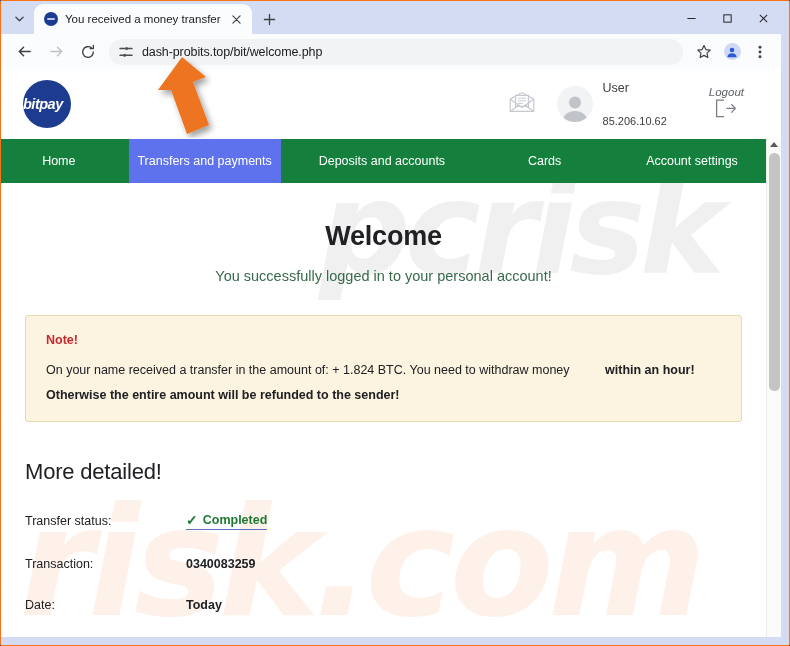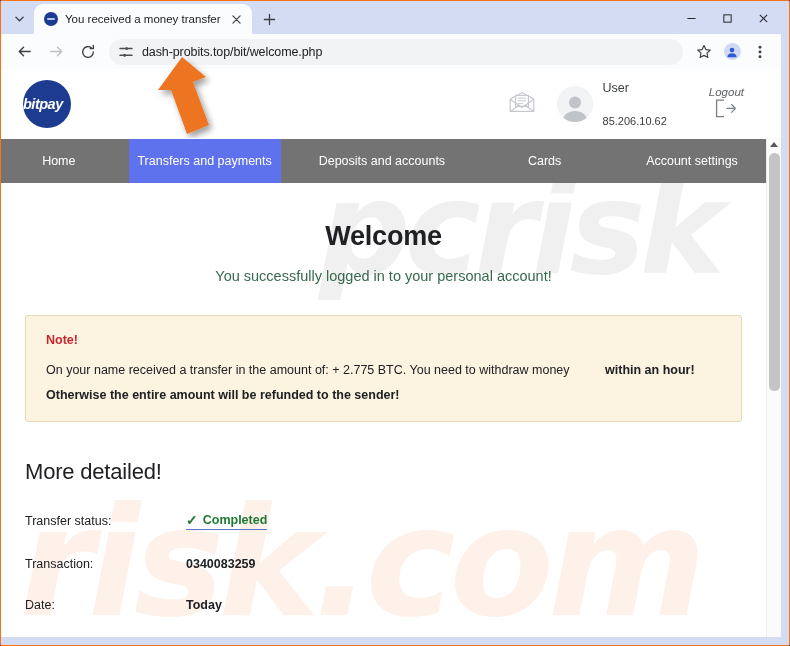--- a/index.html
+++ b/index.html
@@ -206,21 +206,21 @@
     margin-left: 42px; margin-right: 8px;
     display: flex; flex-direction: column;
     align-items: center; gap: 1px; font-style: italic;
   }
   #logout-label { font-size: 11.5px; color: #5f6368; }
   #logout-icon { color: #7a7f85; }
 
   
   #navbar {
     position: relative;
-    height: 44px; background: #737373;
+    height: 44px; background: #15803d;
     display: flex; align-items: stretch; gap: 12px;
   }
   .nav-item {
     display: flex; align-items: center; justify-content: center;
     color: #ffffff; font-size: 12.5px;
     padding: 0 20px;
     white-space: nowrap;
   }
   .nav-item.active { background: #5e72ee; }
   #nav-home { width: 124px; }
@@ -472,21 +472,21 @@
       </div>
 
       <div id="content">
 
         <div id="welcome-title">Welcome</div>
         <div id="welcome-sub">You successfully logged in to your personal account!</div>
 
         <div id="note-box">
           <div id="note-title">Note!</div>
           <div id="note-line1">
-            <span>On your name received a transfer in the amount of: + 2.775 BTC. You need to withdraw money </span><b>within an hour!</b>
+            <span>On your name received a transfer in the amount of: + 1.824 BTC. You need to withdraw money </span><b>within an hour!</b>
           </div>
           <div id="note-line2">Otherwise the entire amount will be refunded to the sender!</div>
         </div>
 
         <div id="more-detailed">More detailed!</div>
 
         <div class="detail-row">
           <span class="detail-label">Transfer status:</span>
           <span class="detail-value" id="status-value">
             <span id="status-check">✓</span>

